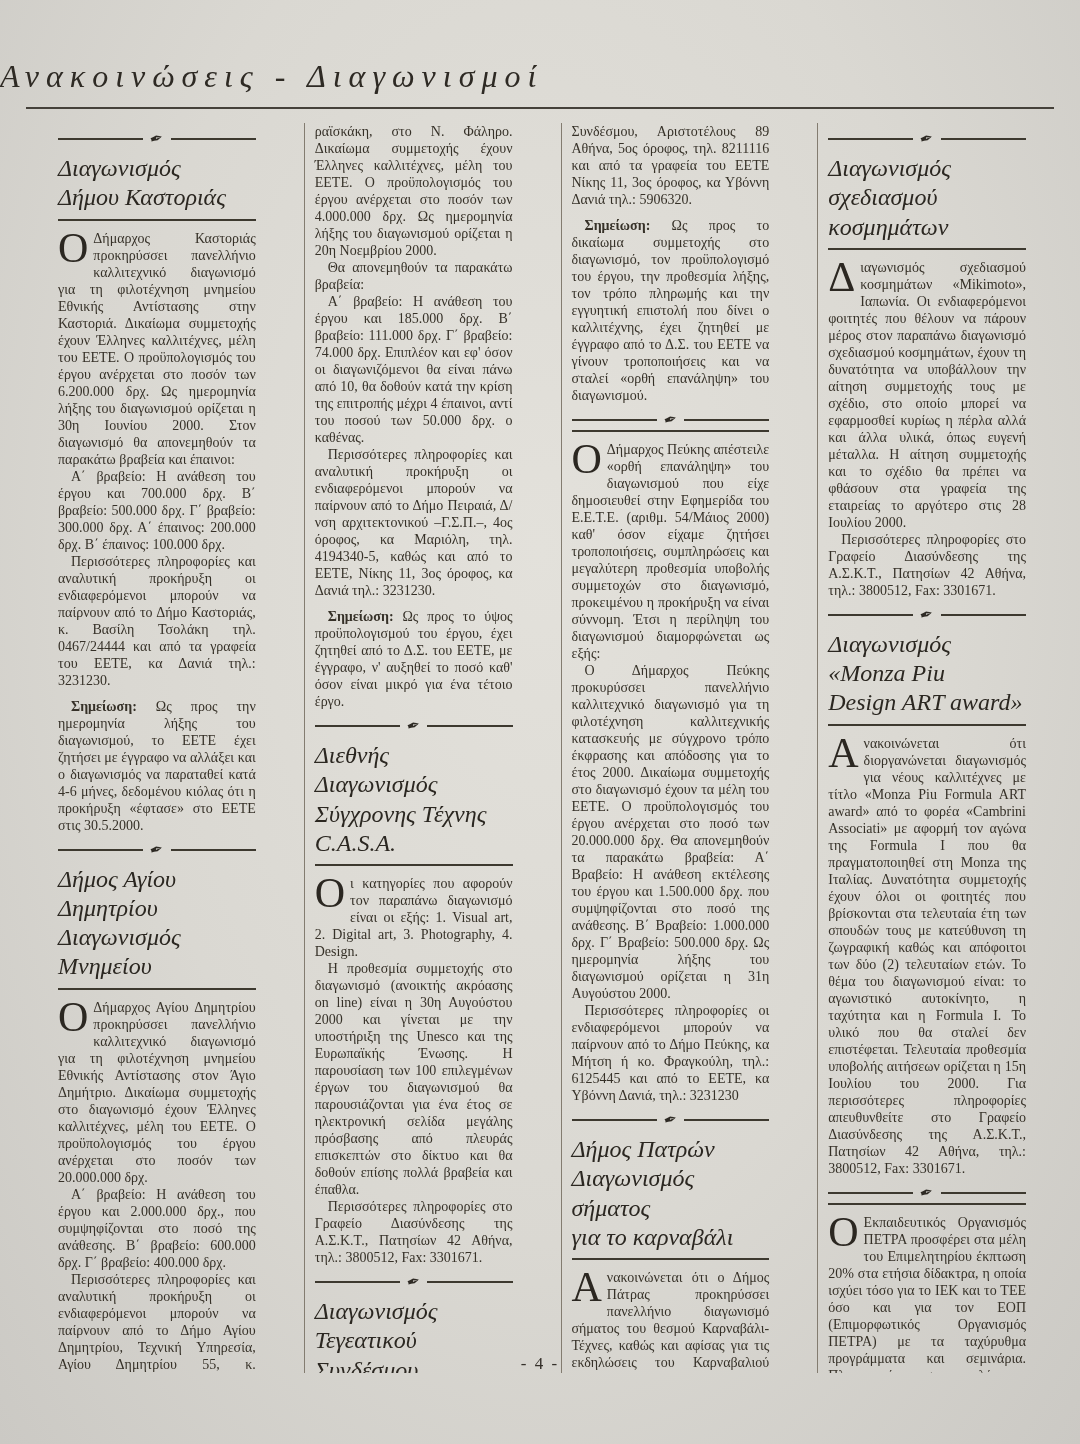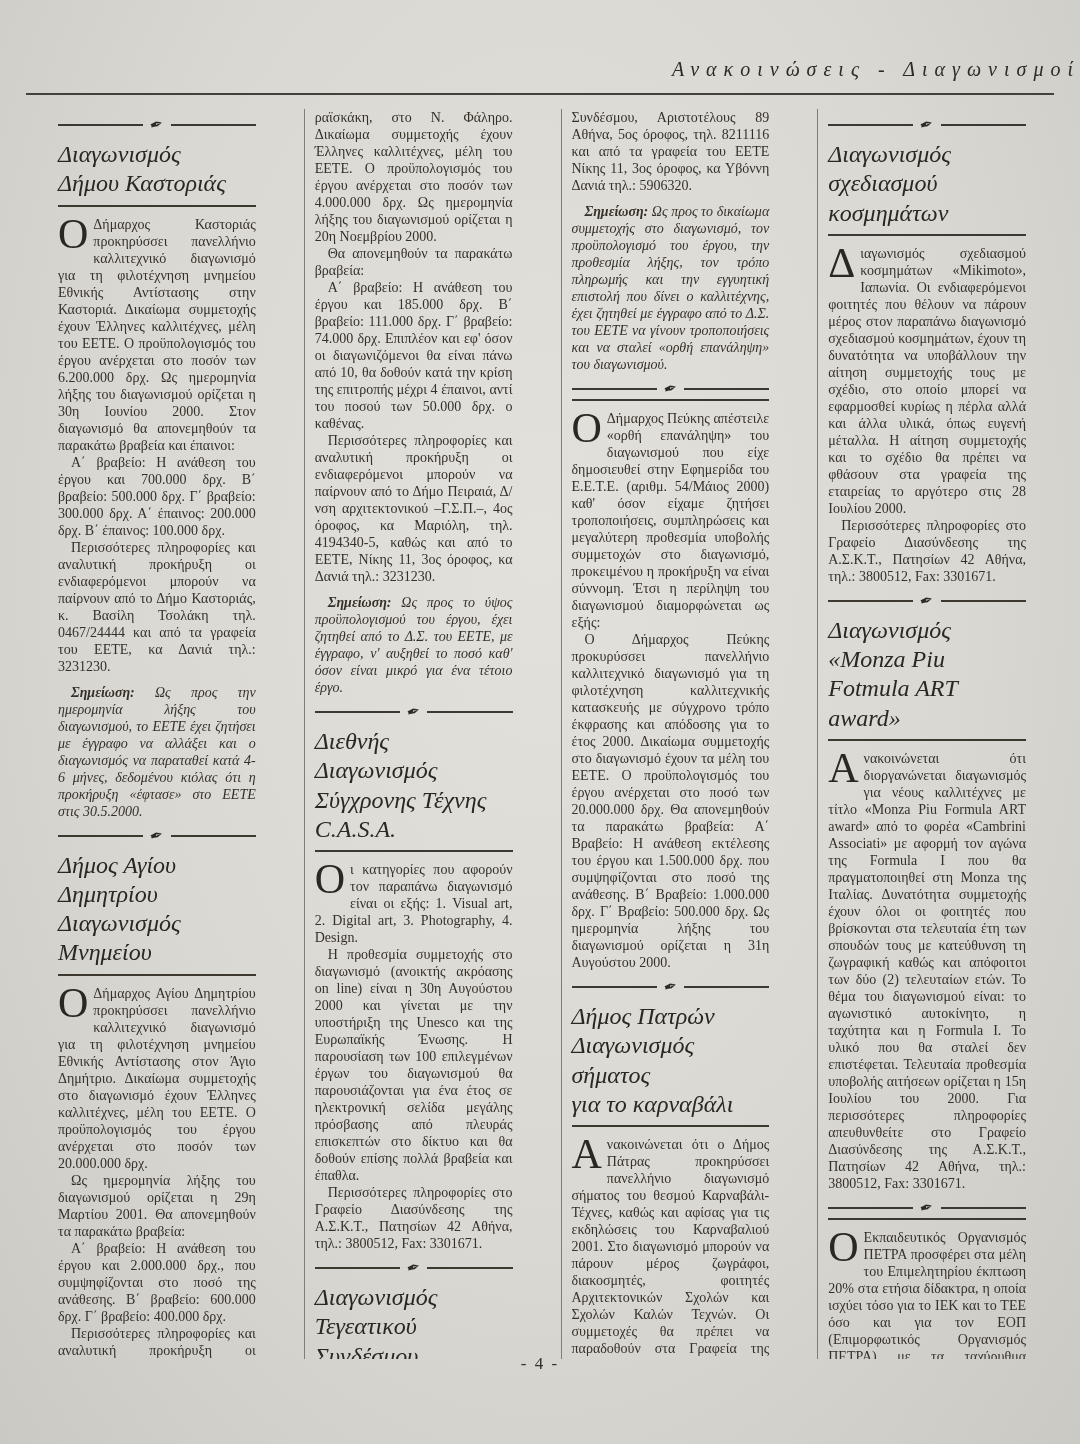--- a/index.html
+++ b/index.html
@@ -8,21 +8,21 @@
     background:#c9c7c2;
     font-family:"Liberation Serif", serif;
   }
   .page{
     position:relative;width:1080px;height:1444px;
     background:radial-gradient(ellipse at 50% 38%, #e3e1db 0%, #dad8d2 55%, #cbc9c4 100%);
     color:#312d26;
   }
   .page-header{padding-top:58px;}
   .header-title{
-    text-align:right;font-style:italic;font-size:20px;letter-spacing:7px;
+    text-align:left;font-style:italic;font-size:32px;letter-spacing:7px;
     color:#2e2a24;
   }
   .header-rule{border:none;border-top:2px solid #45413a;margin:12px 26px 0 26px;}
   .columns{
     display:flex;align-items:stretch;
     padding:14px 44px 0 48px;height:1250px;overflow:hidden;
   }
   .col{flex:1 1 0;padding:0 10px;overflow:hidden;min-width:0;}
   .col + .col{border-left:1px solid #837c70;margin-left:38px;}
   .divider{display:flex;align-items:center;gap:7px;margin:8px 0 2px;}
@@ -34,21 +34,21 @@
   .title{
     font-style:italic;font-weight:normal;font-size:24px;line-height:1.22;
     text-align:left;white-space:pre-line;margin:7px 0 6px;color:#2b2721;
   }
   .title-rule{border:none;border-top:2px solid #3d392f;margin:0 0 9px;}
   .body{
     font-size:14px;line-height:17px;text-align:justify;margin:0;
     color:#363128;
   }
   .ind{text-indent:13px;}
-  .note{margin-top:9px;font-style:italic;}
+  .note{margin-top:9px;}
   .note b{font-weight:bold;}
   .dropcap{
     float:left;font-size:42px;line-height:35px;padding:1px 5px 0 0;
     color:#2b2721;
   }
   .pubbox{
     border:2px solid #3a362e;margin:14px 1px 0;padding:9px 6px;
     text-align:center;white-space:pre-line;color:#363128;
   }
   .page-number{
@@ -88,21 +88,20 @@
       <section>
         <div class="divider">
           <span class="dline"></span>
             <span class="orn">✒</span>
             <span class="dline"></span>
         </div>
         <h2 class="title">Δήμος Αγίου Δημητρίου
 Διαγωνισμός Μνημείου</h2>
         <hr class="title-rule">
         <p class="body"><span class="dropcap">Ο</span><span>Δήμαρχος Αγίου Δημητρίου προκηρύσσει πανελλήνιο καλλιτεχνικό διαγωνισμό για τη φιλοτέχνηση μνημείου Εθνικής Αντίστασης στον Άγιο Δημήτριο. Δικαίωμα συμμετοχής στο διαγωνισμό έχουν Έλληνες καλλιτέχνες, μέλη του ΕΕΤΕ. Ο προϋπολογισμός του έργου ανέρχεται στο ποσόν των 20.000.000 δρχ.</span></p>
-        <p class="body ind">Ως ημερομηνία λήξης του διαγωνισμού ορίζεται η 29η Μαρτίου 2001. Θα απονεμηθούν τα παρακάτω βραβεία:</p>
         <p class="body ind">Α΄ βραβείο: Η ανάθεση του έργου και 2.000.000 δρχ., που συμψηφίζονται στο ποσό της ανάθεσης. Β΄ βραβείο: 600.000 δρχ. Γ΄ βραβείο: 400.000 δρχ.</p>
         <p class="body ind">Περισσότερες πληροφορίες και αναλυτική προκήρυξη οι ενδιαφερόμενοι μπορούν να παίρνουν από το Δήμο Αγίου Δημητρίου, Τεχνική Υπηρεσία, Αγίου Δημητρίου 55, κ. Βασιλαντωνάκης, τηλ. 9702500 καθώς και από το ΕΕΤΕ, Νίκης 11 3ος όροφος, κα Υβόννη Δανιά τηλ.: 3231230.</p>
       </section>
 
       <section>
         <div class="divider">
           <span class="dline"></span>
             <span class="orn">✒</span>
             <span class="dline"></span>
         </div>
@@ -161,20 +160,21 @@
 
       <section>
         <div class="divider">
           <span class="dline"></span>
             <span class="orn">✒</span>
             <span class="dline"></span>
         </div>
         <hr class="title-rule">
         <p class="body"><span class="dropcap">Ο</span><span>Δήμαρχος Πεύκης απέστειλε «ορθή επανάληψη» του διαγωνισμού που είχε δημοσιευθεί στην Εφημερίδα του Ε.Ε.Τ.Ε. (αριθμ. 54/Μάιος 2000) καθ' όσον είχαμε ζητήσει τροποποιήσεις, συμπληρώσεις και μεγαλύτερη προθεσμία υποβολής συμμετοχών στο διαγωνισμό, προκειμένου η προκήρυξη να είναι σύννομη. Έτσι η περίληψη του διαγωνισμού διαμορφώνεται ως εξής:</span></p>
         <p class="body ind">Ο Δήμαρχος Πεύκης προκυρύσσει πανελλήνιο καλλιτεχνικό διαγωνισμό για τη φιλοτέχνηση καλλιτεχνικής κατασκευής με σύγχρονο τρόπο έκφρασης και απόδοσης για το έτος 2000. Δικαίωμα συμμετοχής στο διαγωνισμό έχουν τα μέλη του ΕΕΤΕ. Ο προϋπολογισμός του έργου ανέρχεται στο ποσό των 20.000.000 δρχ. Θα απονεμηθούν τα παρακάτω βραβεία: Α΄ Βραβείο: Η ανάθεση εκτέλεσης του έργου και 1.500.000 δρχ. που συμψηφίζονται στο ποσό της ανάθεσης. Β΄ Βραβείο: 1.000.000 δρχ. Γ΄ Βραβείο: 500.000 δρχ. Ως ημερομηνία λήξης του διαγωνισμού ορίζεται η 31η Αυγούστου 2000.</p>
+        <p class="body ind">Περισσότερες πληροφορίες οι ενδιαφερόμενοι μπορούν να παίρνουν από το Δήμο Πεύκης, κα Μήτση ή κο. Φραγκούλη, τηλ.: 6125445 και από το ΕΕΤΕ, κα Υβόννη Δανιά, τηλ.: 3231230</p>
       </section>
 
       <section>
         <div class="divider">
           <span class="dline"></span>
             <span class="orn">✒</span>
             <span class="dline"></span>
         </div>
         <h2 class="title">Δήμος Πατρών
 Διαγωνισμός σήματος
@@ -200,21 +200,21 @@
         <p class="body ind">Περισσότερες πληροφορίες στο Γραφείο Διασύνδεσης της Α.Σ.Κ.Τ., Πατησίων 42 Αθήνα, τηλ.: 3800512, Fax: 3301671.</p>
       </section>
 
       <section>
         <div class="divider">
           <span class="dline"></span>
             <span class="orn">✒</span>
             <span class="dline"></span>
         </div>
         <h2 class="title">Διαγωνισμός «Monza Piu
-Fotmula ART award»</h2>
+Design ART award»</h2>
         <hr class="title-rule">
         <p class="body"><span class="dropcap">Α</span><span>νακοινώνεται ότι διοργανώνεται διαγωνισμός για νέους καλλιτέχνες με τίτλο «Monza Piu Formula ART award» από το φορέα «Cambrini Associati» με αφορμή τον αγώνα της Formula I που θα πραγματοποιηθεί στη Monza της Ιταλίας. Δυνατότητα συμμετοχής έχουν όλοι οι φοιτητές που βρίσκονται στα τελευταία έτη των σπουδών τους με κατεύθυνση τη ζωγραφική καθώς και απόφοιτοι των δύο (2) τελευταίων ετών. Το θέμα του διαγωνισμού είναι: το αγωνιστικό αυτοκίνητο, η ταχύτητα και η Formula I. Το υλικό που θα σταλεί δεν επιστέφεται. Τελευταία προθεσμία υποβολής αιτήσεων ορίζεται η 15η Ιουλίου του 2000. Για περισσότερες πληροφορίες απευθυνθείτε στο Γραφείο Διασύνδεσης της Α.Σ.Κ.Τ., Πατησίων 42 Αθήνα, τηλ.: 3800512, Fax: 3301671.</span></p>
       </section>
 
       <section>
         <div class="divider">
           <span class="dline"></span>
             <span class="orn">✒</span>
             <span class="dline"></span>
         </div>

